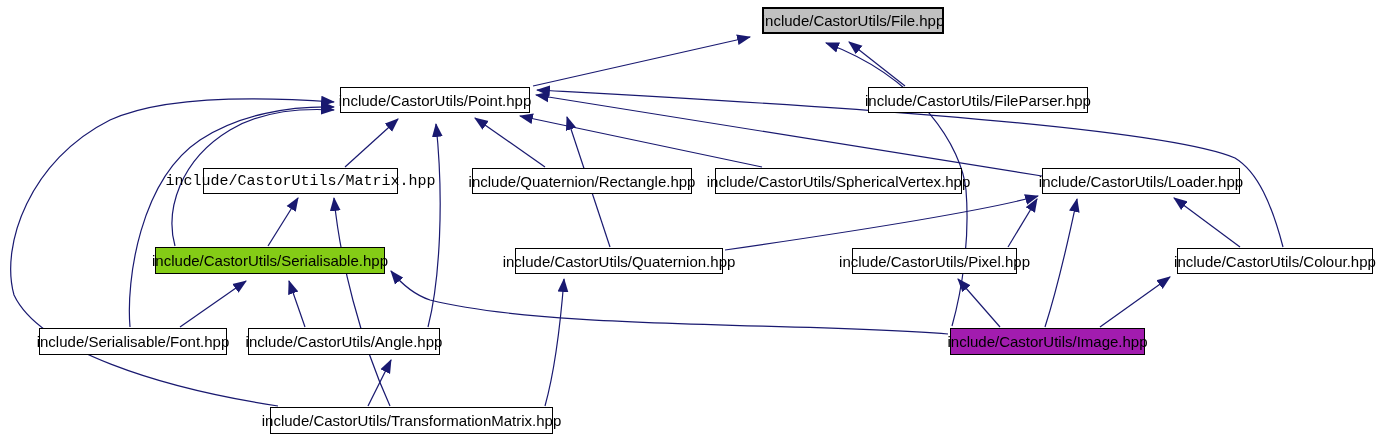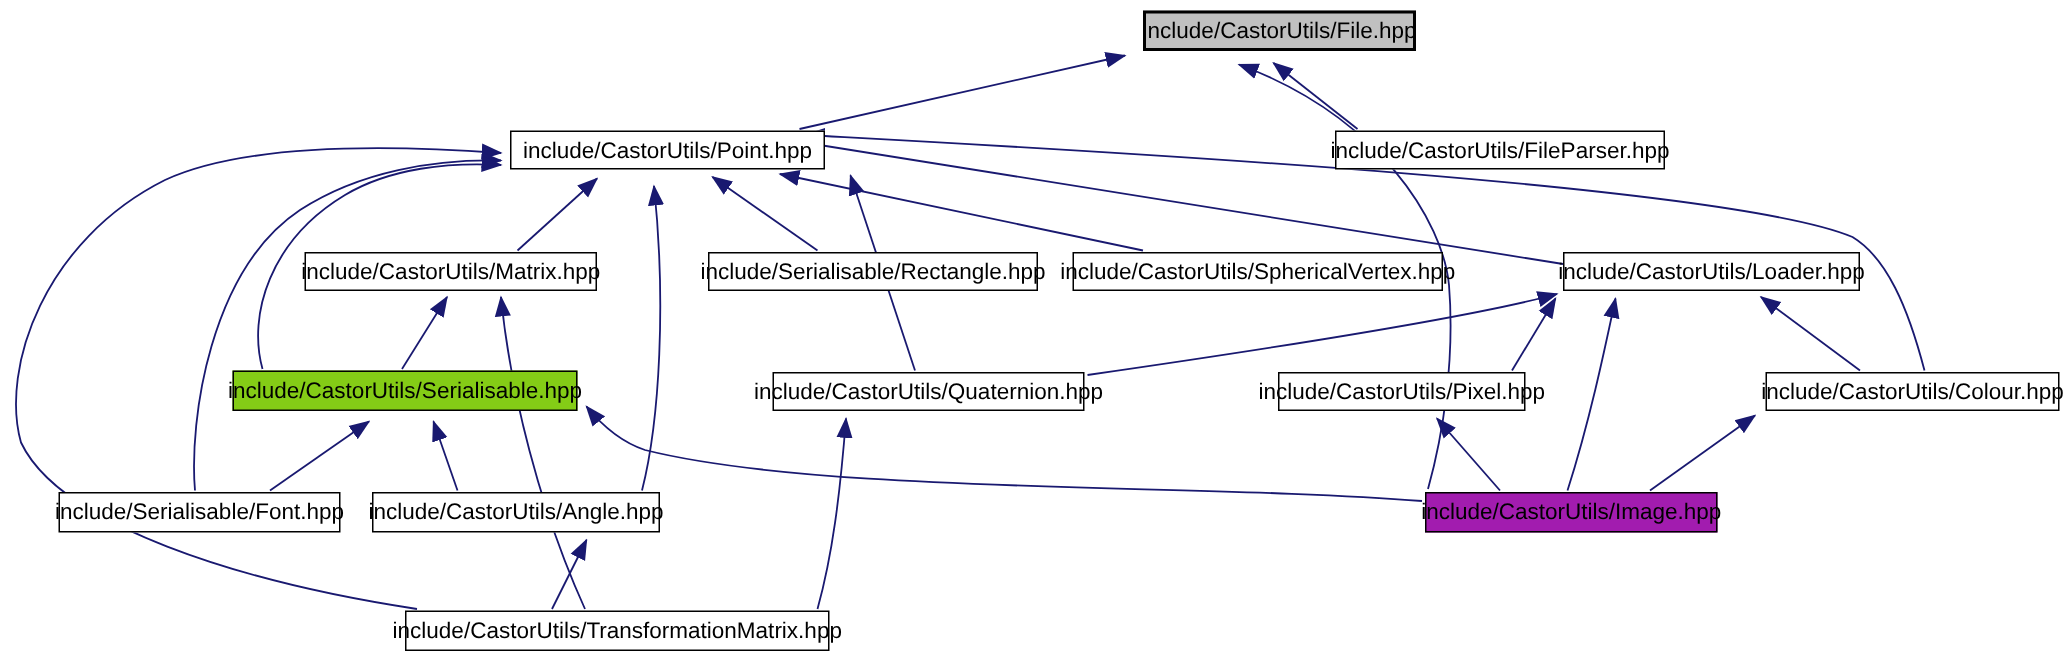--- a/index.html
+++ b/index.html
@@ -45,24 +45,24 @@
         <path d="M725,250 C850,232 980,212 1038,196" stroke="#191970" stroke-width="1.2" marker-end="url(#arrowhead)"></path>
         <path d="M1008,247 L1037,199" stroke="#191970" stroke-width="1.2" marker-end="url(#arrowhead)"></path>
         <path d="M1045,327 C1060,280 1070,232 1077,199" stroke="#191970" stroke-width="1.2" marker-end="url(#arrowhead)"></path>
         <path d="M1240,247 L1174,198" stroke="#191970" stroke-width="1.2" marker-end="url(#arrowhead)"></path>
         <path d="M1000,327 L958,279" stroke="#191970" stroke-width="1.2" marker-end="url(#arrowhead)"></path>
         <path d="M1100,327 L1170,277" stroke="#191970" stroke-width="1.2" marker-end="url(#arrowhead)"></path>
       </g>
   </svg>
   <div id="nodes">
       <div class="node root" style="left: 762px; top: 7px; width: 182px; height: 27px;">include/CastorUtils/File.hpp</div>
-      <div class="node" style="left: 340px; top: 87px; width: 210px; height: 26px; background: rgb(255, 255, 255);">include/CastorUtils/Point.hpp</div>
-      <div class="node" style="left: 890px; top: 87px; width: 220px; height: 26px; background: rgb(255, 255, 255);">include/CastorUtils/FileParser.hpp</div>
-      <div class="node" style="left: 203px; top: 168px; width: 195px; height: 26px; background: rgb(255, 255, 255);">include/CastorUtils/Matrix.hpp</div>
-      <div class="node" style="left: 472px; top: 168px; width: 220px; height: 26px; background: rgb(255, 255, 255);">include/Serialisable/Rectangle.hpp</div>
+      <div class="node" style="left: 340px; top: 87px; width: 190px; height: 26px; background: rgb(255, 255, 255);">include/CastorUtils/Point.hpp</div>
+      <div class="node" style="left: 868px; top: 87px; width: 220px; height: 26px; background: rgb(255, 255, 255);">include/CastorUtils/FileParser.hpp</div>
+      <div class="node" style="left: 203px; top: 168px; width: 195px; height: 26px; background: rgb(255, 255, 255); font-family: Liberation Mono, monospace;">include/CastorUtils/Matrix.hpp</div>
+      <div class="node" style="left: 472px; top: 168px; width: 220px; height: 26px; background: rgb(255, 255, 255);">include/Quaternion/Rectangle.hpp</div>
       <div class="node" style="left: 715px; top: 168px; width: 247px; height: 26px; background: rgb(255, 255, 255);">include/CastorUtils/SphericalVertex.hpp</div>
       <div class="node" style="left: 1042px; top: 168px; width: 198px; height: 26px; background: rgb(255, 255, 255);">include/CastorUtils/Loader.hpp</div>
       <div class="node" style="left: 155px; top: 247px; width: 230px; height: 27px; background: #84cc16;">include/CastorUtils/Serialisable.hpp</div>
       <div class="node" style="left: 515px; top: 248px; width: 208px; height: 26px; background: rgb(255, 255, 255);">include/CastorUtils/Quaternion.hpp</div>
       <div class="node" style="left: 852px; top: 248px; width: 165px; height: 26px; background: rgb(255, 255, 255);">include/CastorUtils/Pixel.hpp</div>
       <div class="node" style="left: 1177px; top: 248px; width: 196px; height: 26px; background: rgb(255, 255, 255); text-align: center;">include/CastorUtils/Colour.hpp</div>
       <div class="node" style="left: 39px; top: 328px; width: 188px; height: 27px; background: rgb(255, 255, 255);">include/Serialisable/Font.hpp</div>
       <div class="node" style="left: 248px; top: 328px; width: 192px; height: 27px; background: rgb(255, 255, 255);">include/CastorUtils/Angle.hpp</div>
       <div class="node" style="left: 950px; top: 328px; width: 195px; height: 27px; background: #a21caf;">include/CastorUtils/Image.hpp</div>
       <div class="node" style="left: 270px; top: 407px; width: 283px; height: 27px; background: rgb(255, 255, 255);">include/CastorUtils/TransformationMatrix.hpp</div>

